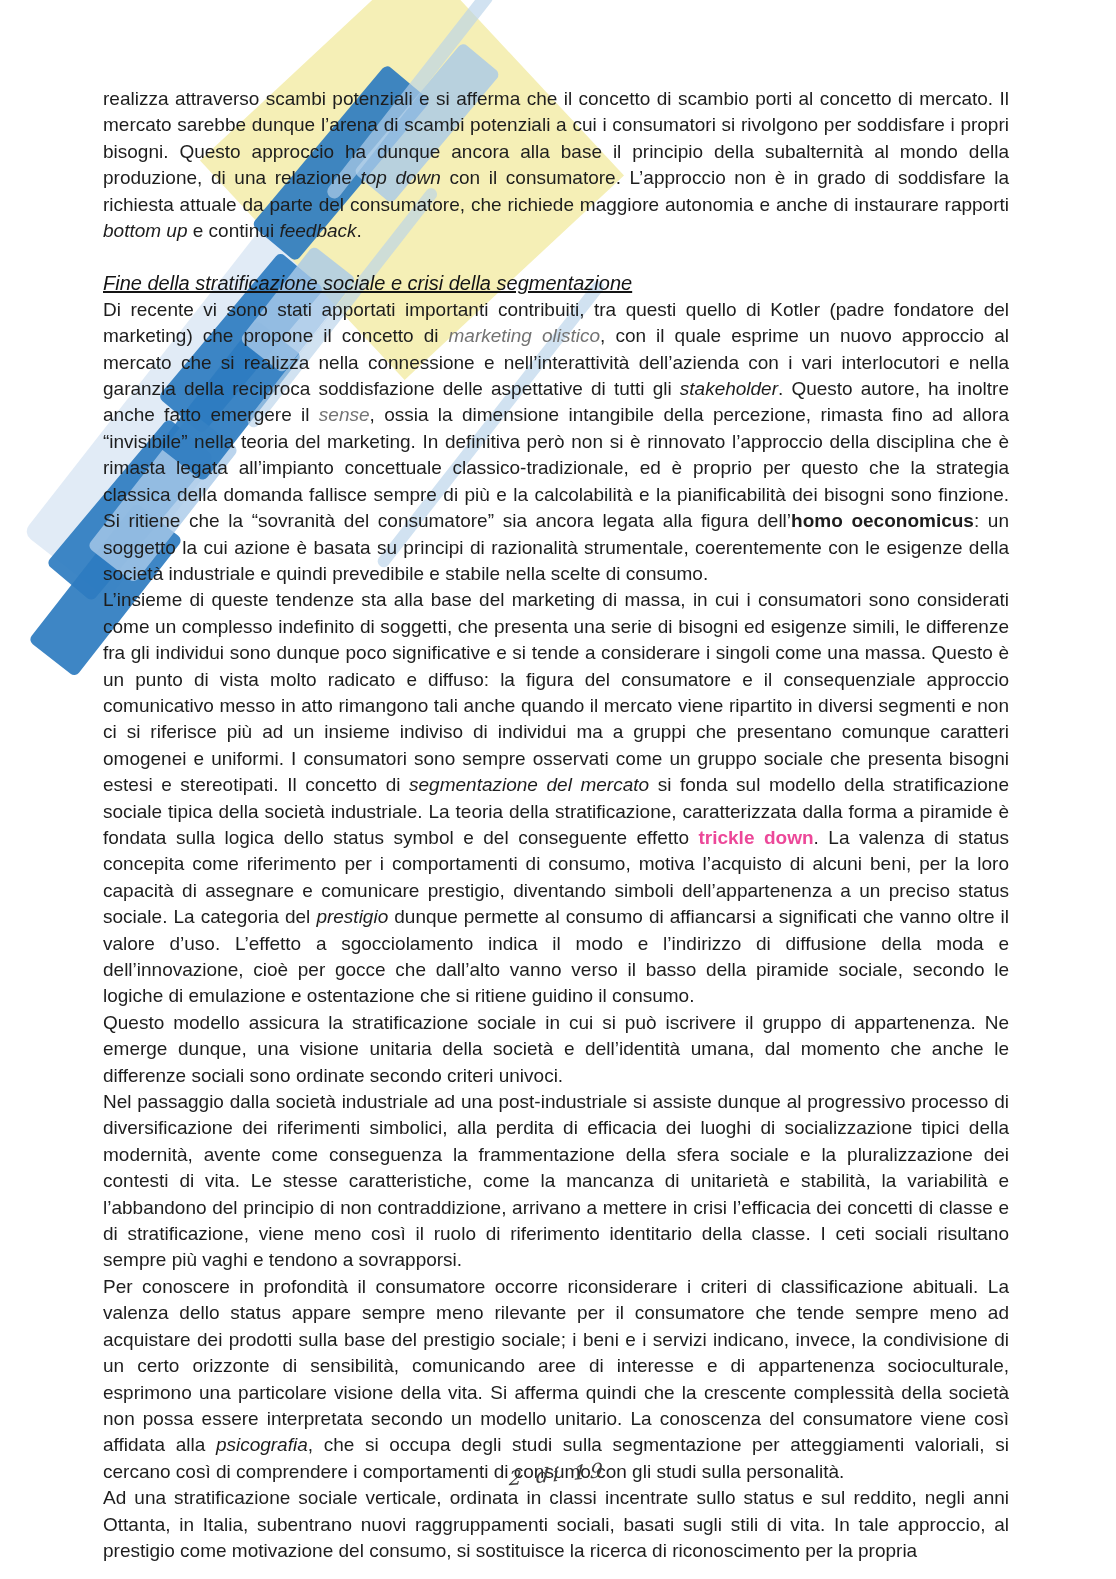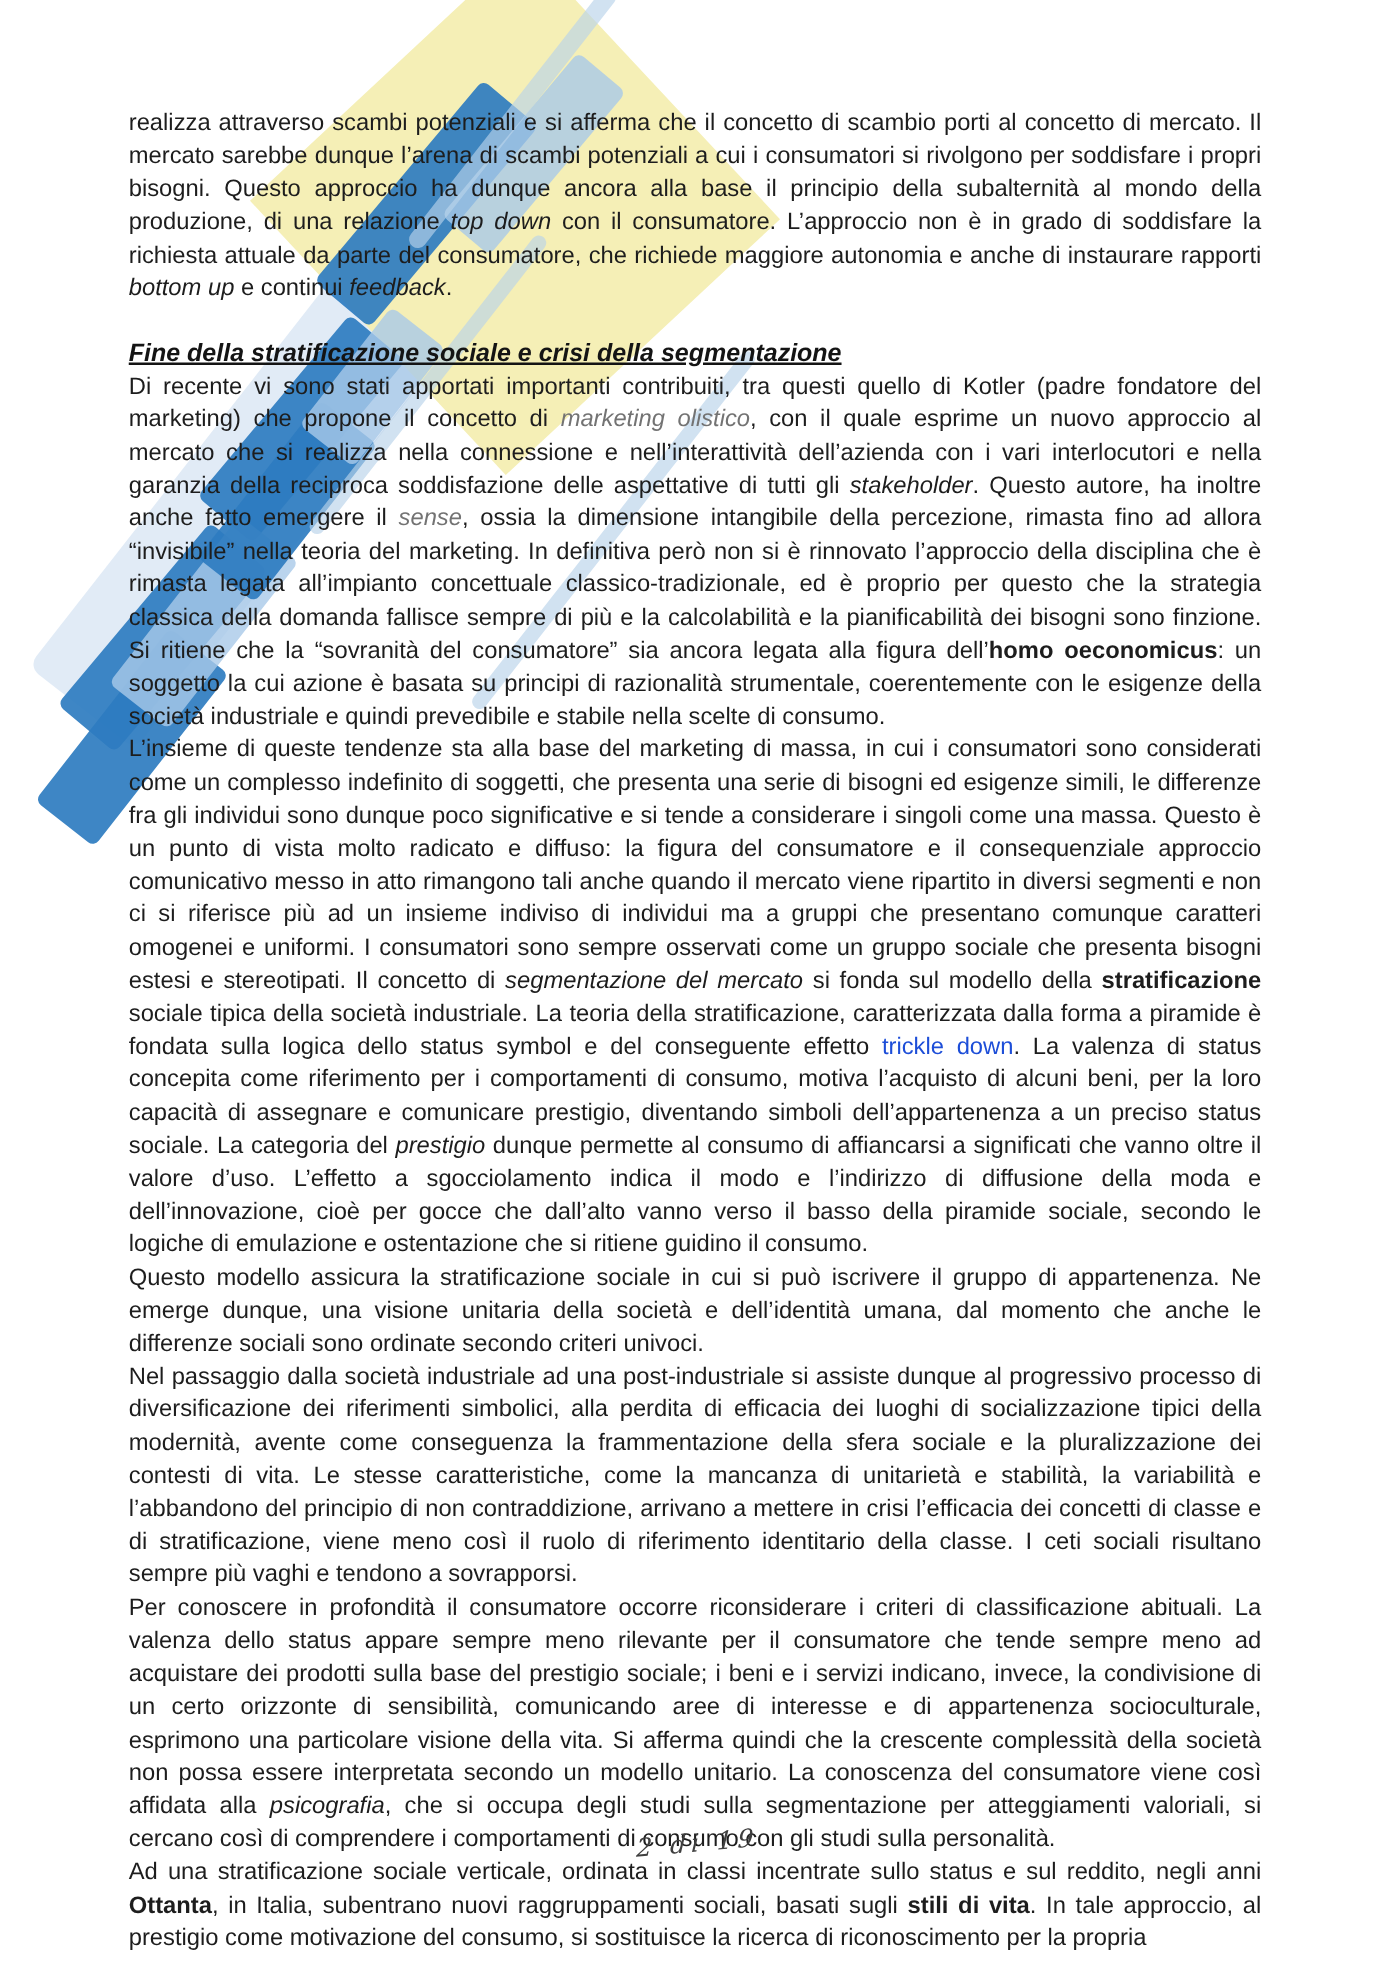--- a/index.html
+++ b/index.html
@@ -44,31 +44,31 @@
     position:absolute;left:103px;top:86px;width:906px;
     z-index:2;
     color:#1d1d1d;
     font-size:19px;line-height:26.4px;
     text-align:justify;
   }
   .doc-paragraph{margin:0;}
   .doc-heading{
     margin:26px 0 0 0;
     font-size:20px;line-height:26.4px;
-    font-weight:bold;font-style:italic;
+    font-weight:normal;font-style:italic;
     text-decoration:underline;
     text-align:left;
     color:#141414;
   }
   .run-normal{}
   .run-italic{font-style:italic;}
-  .run-bold{font-weight:bold;}
+  .run-bold{font-weight:normal;}
   .run-bold-underline{font-weight:bold;}
   .run-link-italic{font-style:italic;color:#737373;}
-  .run-link{color:#1d4ed8;}
+  .run-link{color:#ec4899;font-weight:bold;}
   
   .footer{
     position:absolute;left:0;right:0;top:1462px;
     z-index:2;
     text-align:center;
   }
   .footer span{
     display:inline-block;
     font-family:"DejaVu Serif",serif;
     font-style:italic;

